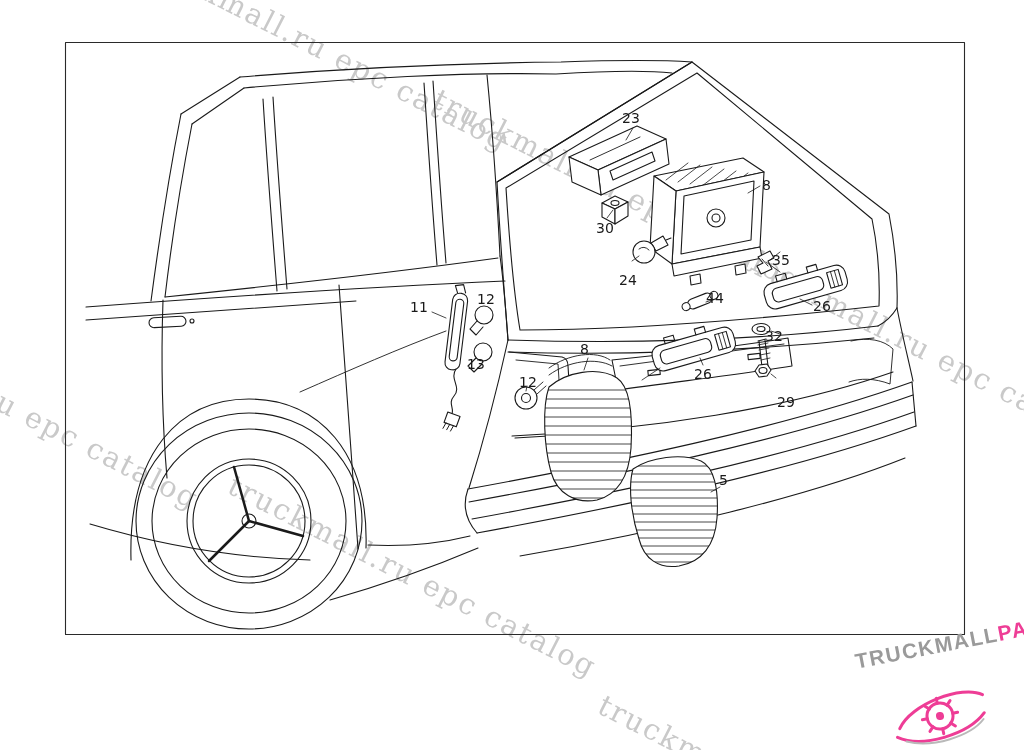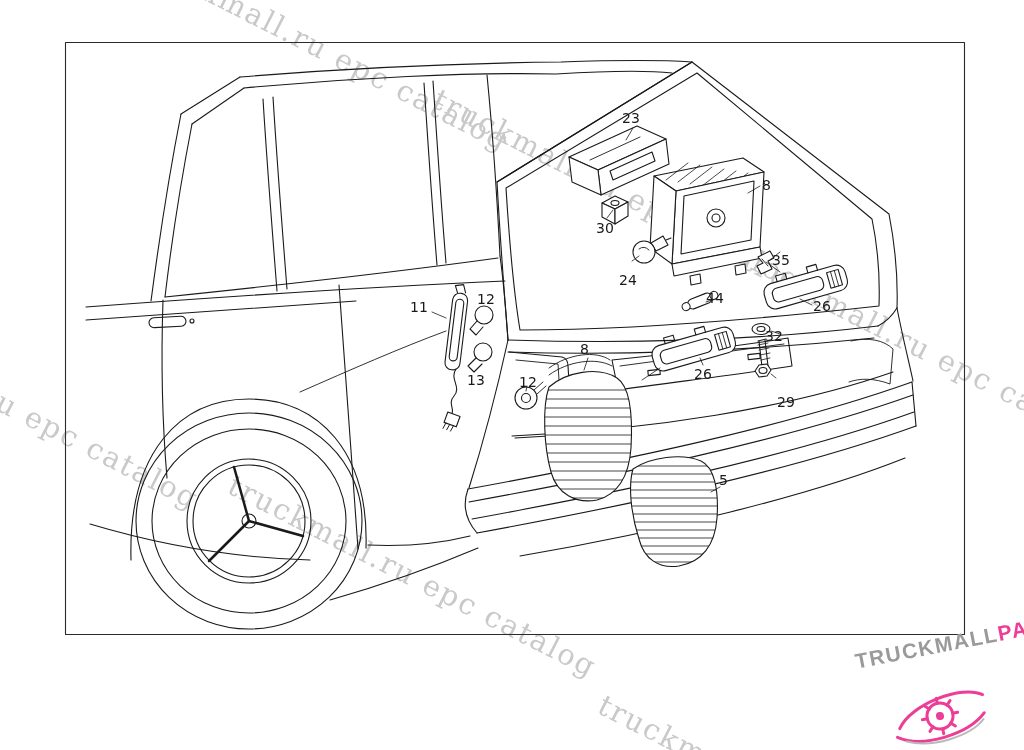--- a/index.html
+++ b/index.html
@@ -275,21 +275,21 @@
   <div class="callout" style="left:596px;top:220px">30</div>
   <div class="callout" style="left:619px;top:272px">24</div>
   <div class="callout" style="left:772px;top:252px">35</div>
   <div class="callout" style="left:706px;top:290px">44</div>
   <div class="callout" style="left:813px;top:298px">26</div>
   <div class="callout" style="left:765px;top:328px">32</div>
   <div class="callout" style="left:694px;top:366px">26</div>
   <div class="callout" style="left:777px;top:394px">29</div>
   <div class="callout" style="left:410px;top:299px">11</div>
   <div class="callout" style="left:477px;top:291px">12</div>
-  <div class="callout" style="left:467px;top:372px">13</div>
+  <div class="callout" style="left:467px;top:356px">13</div>
   <div class="callout" style="left:519px;top:374px">12</div>
   <div class="callout" style="left:580px;top:341px">8</div>
   <div class="callout" style="left:719px;top:472px">5</div>
 </div>
 
 <div class="logo">
   <span class="g">TRUCKMALL</span><span class="p">PARTS</span>
 </div>
 <svg class="gear" width="120" height="72" viewBox="0 0 120 72">
   <g transform="rotate(-12 60 38)" fill="none" stroke-linecap="round">

